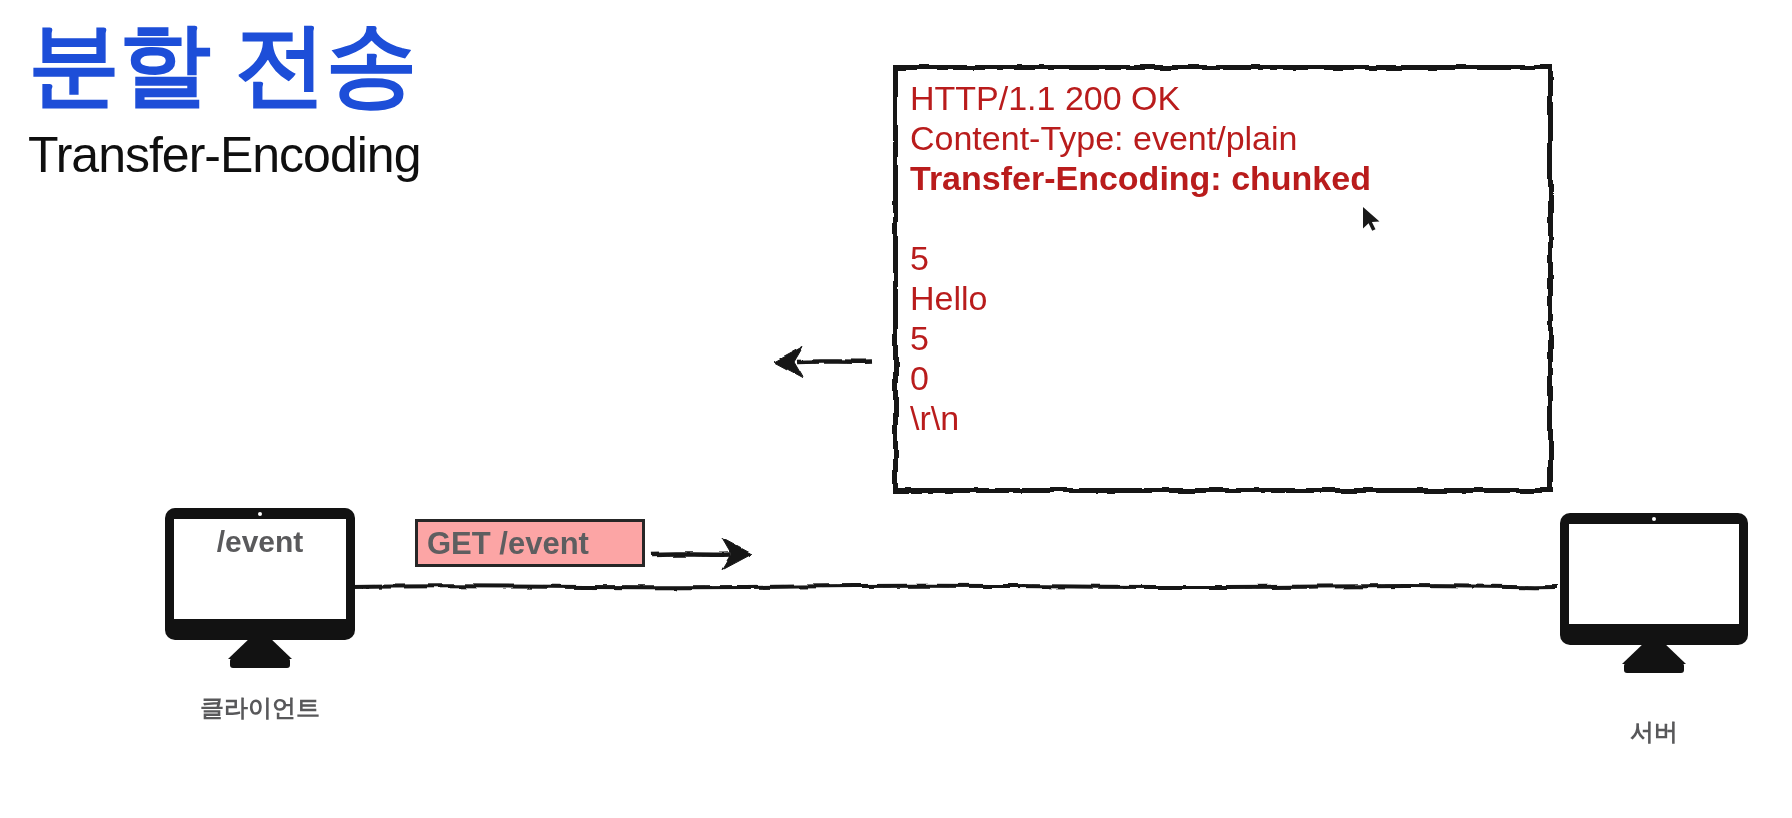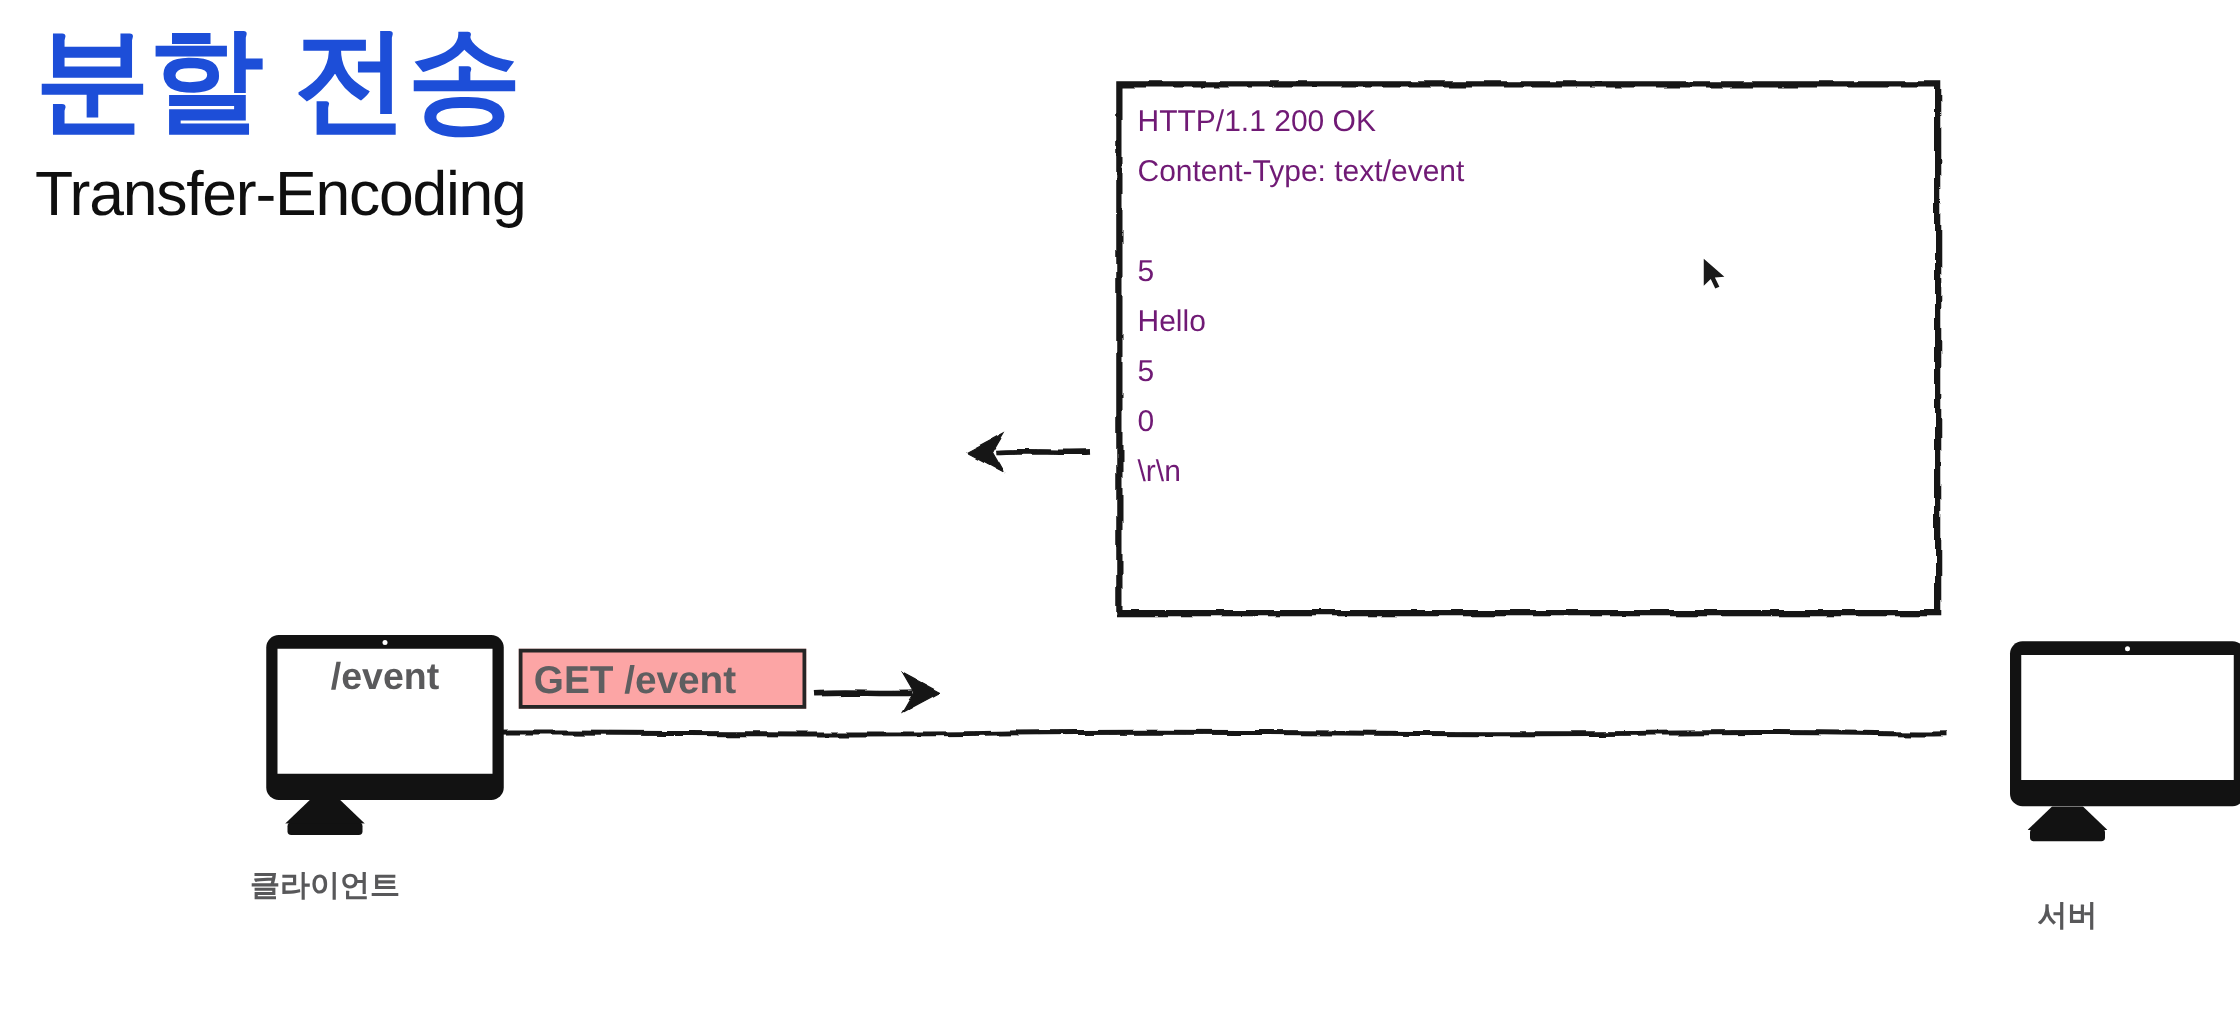--- a/index.html
+++ b/index.html
@@ -10,34 +10,34 @@
   
   .title-main { position:absolute; left:28px; top:14px; font-size:92px; line-height:1.1;
                 font-weight:800; color:#1d4ed8; letter-spacing:-1px; white-space:nowrap; }
   .title-sub  { position:absolute; left:28px; top:128px; font-size:50px; line-height:1.1;
                 font-weight:400; color:#0f0f0f; letter-spacing:-1px; white-space:nowrap; }
 
   
   .response-box { position:absolute; left:893px; top:65px; width:660px; height:428px; }
   .rough-border { position:absolute; inset:0; border:5px solid #141414; filter:url(#roughen); }
   .box-content  { position:absolute; left:5px; top:5px; right:5px; bottom:5px; padding:8px 0 0 12px; }
-  .resp-line { height:40px; line-height:40px; font-size:24px; color:#701a75; font-weight:400;
+  .resp-line { height:40px; line-height:40px; font-size:34px; color:#b91c1c; font-weight:400;
                white-space:pre; }
   .resp-line.bold { font-weight:700; }
 
   
   .request-box { position:absolute; left:415px; top:519px; width:230px; height:48px;
                  border:3px solid #262626; background:#fca5a5; }
   .request-label { display:block; padding:4px 0 0 9px; font-size:31px; font-weight:700;
                    color:#5e5e60; line-height:36px; white-space:nowrap; }
 
   
   .monitor { position:absolute; }
   .monitor .frame { position:relative; width:100%; height:132px; background:#121212;
-                    border-radius:10px;margin-left:48px; }
+                    border-radius:10px; }
   .monitor .screen { position:absolute; left:9px; right:9px; top:11px; bottom:21px;
                      background:#ffffff; }
   .monitor .camera { position:absolute; top:4px; left:50%; width:4px; height:4px;
                      margin-left:-2px; background:#ffffff; border-radius:50%; }
   .monitor .stand { width:64px; height:19px; margin:0 auto; background:#121212;
                     clip-path:polygon(31% 0, 69% 0, 100% 100%, 0 100%); }
   .monitor .base { width:60px; height:10px; margin:-1px auto 0; background:#121212;
                    border-radius:3px; }
   .screen-label { display:block; margin-top:6px; text-align:center; font-size:30px;
                   font-weight:700; color:#5a5a5c; }
@@ -84,21 +84,22 @@
         <path d="M797,362 C822,360.5 848,362.5 872,361.5" fill="none" stroke-width="4.5"></path>
         <path d="M774,362 L803,346.5 L794,362 L803,377.5 Z" stroke-width="1"></path>
       </g>
     </g>
   </svg>
 
   <div class="response-box">
     <div class="rough-border"></div>
     <div class="box-content">
       <div class="resp-line">HTTP/1.1 200 OK</div>
-      <div class="resp-line">Content-Type: text/event</div>
+      <div class="resp-line">Content-Type: event/plain</div>
+      <div class="resp-line bold">Transfer-Encoding: chunked</div>
       <div class="resp-line"></div>
       <div class="resp-line">5</div>
       <div class="resp-line">Hello</div>
       <div class="resp-line">5</div>
       <div class="resp-line">0</div>
       <div class="resp-line">\r\n</div>
     </div>
   </div>
 
   <svg class="cursor" viewBox="0 0 20 28">

